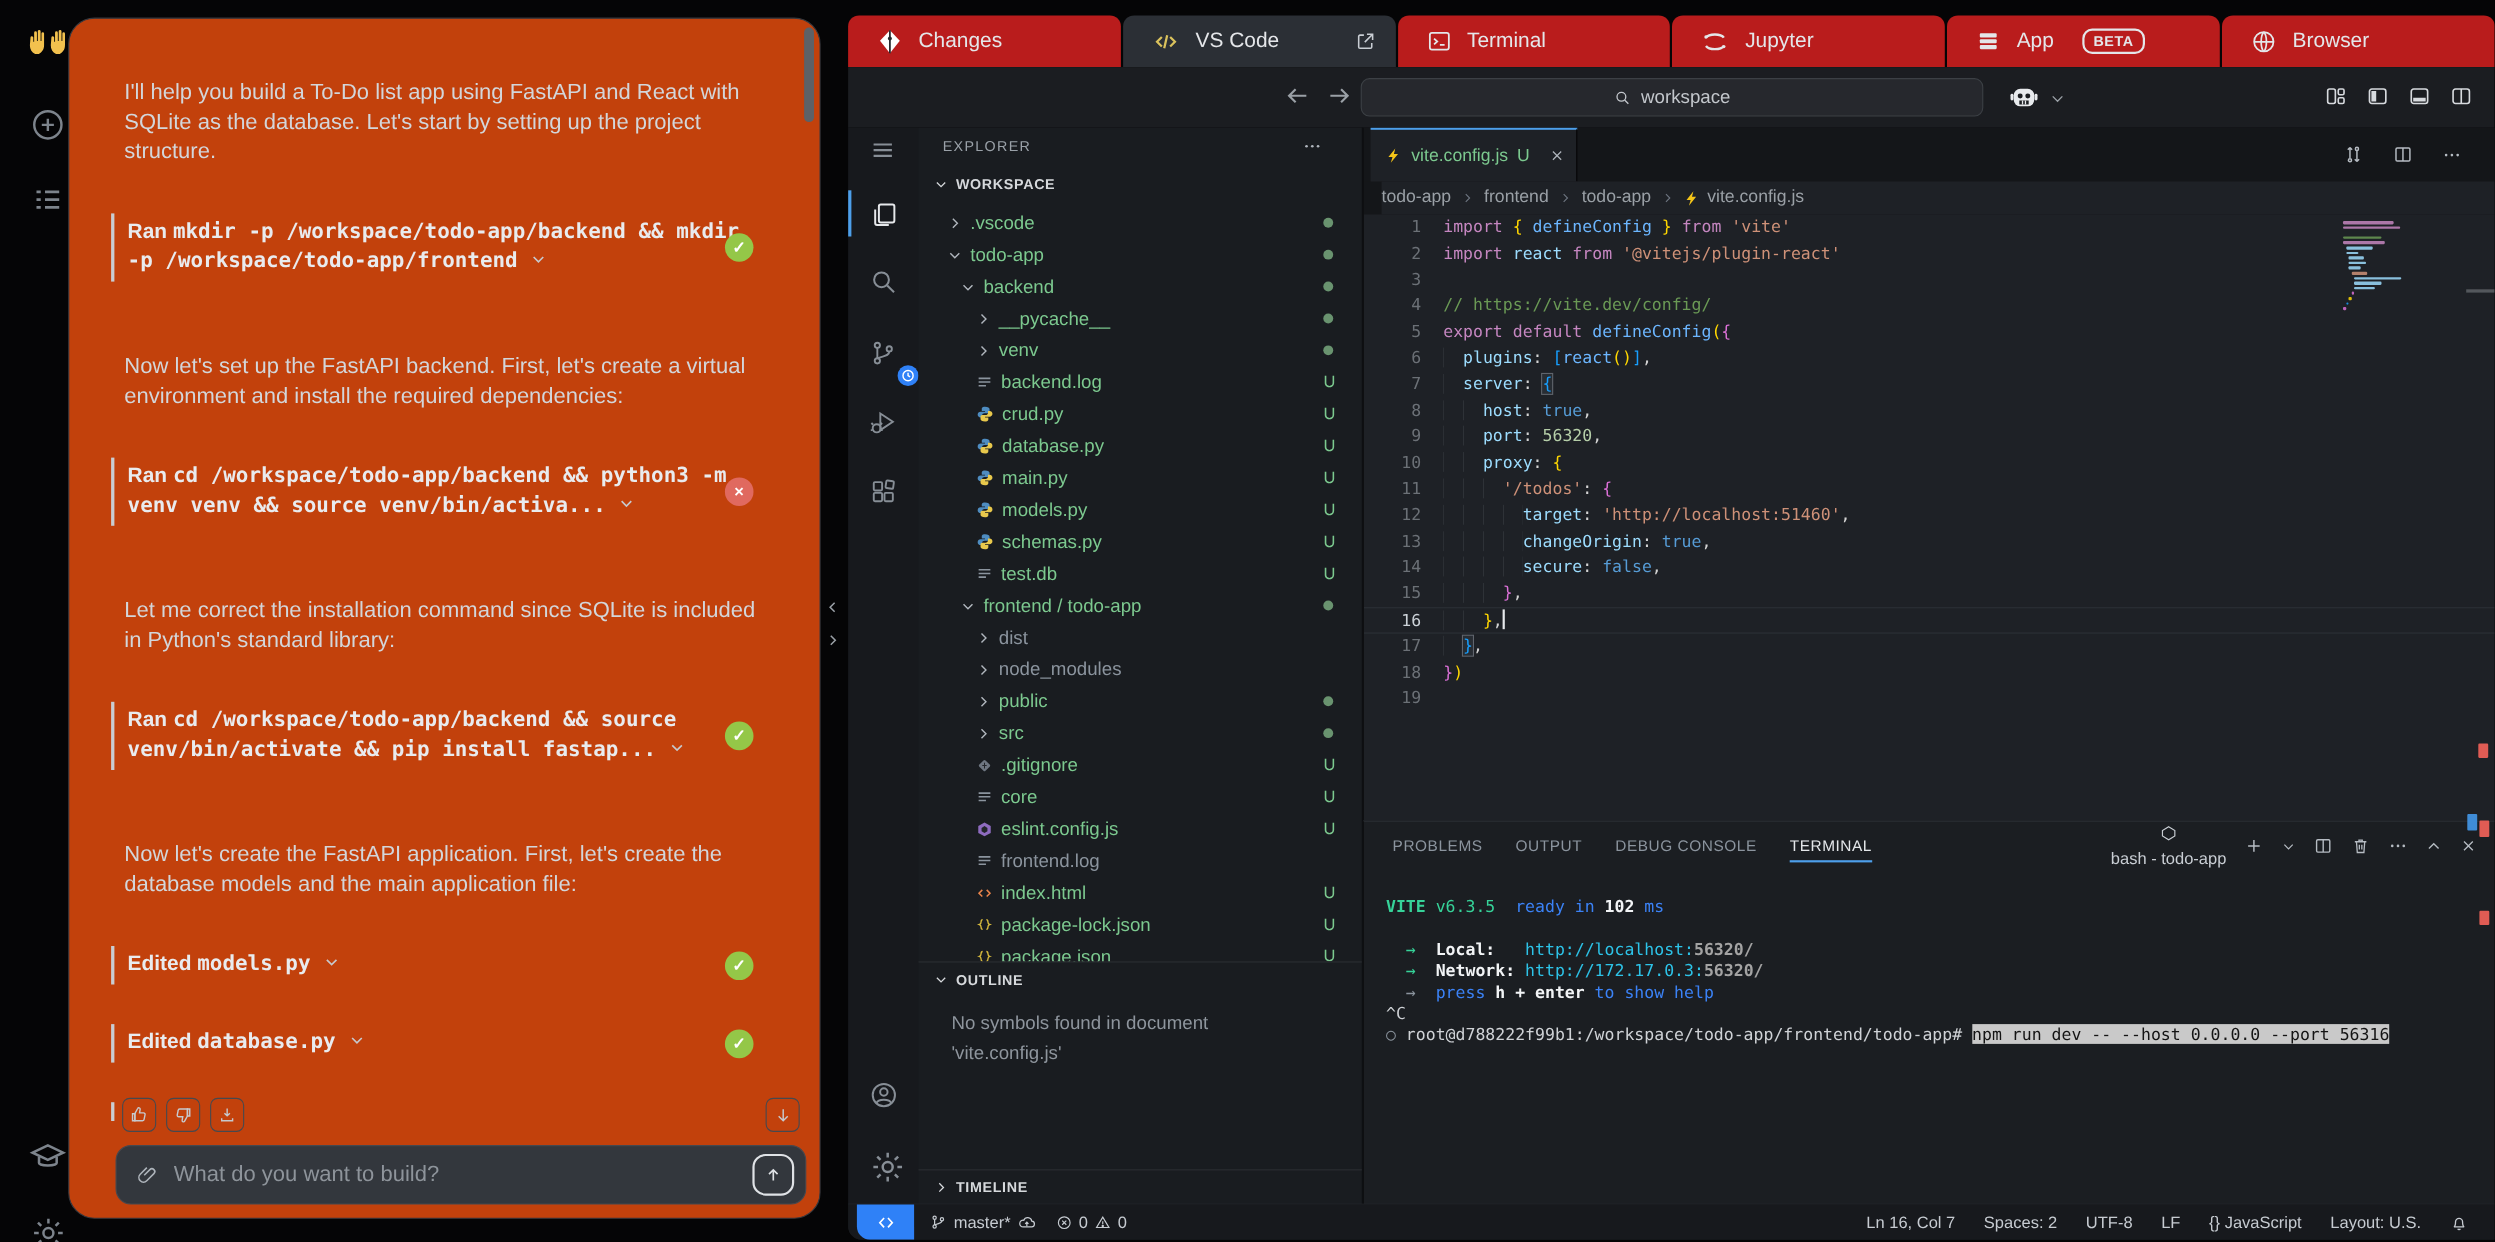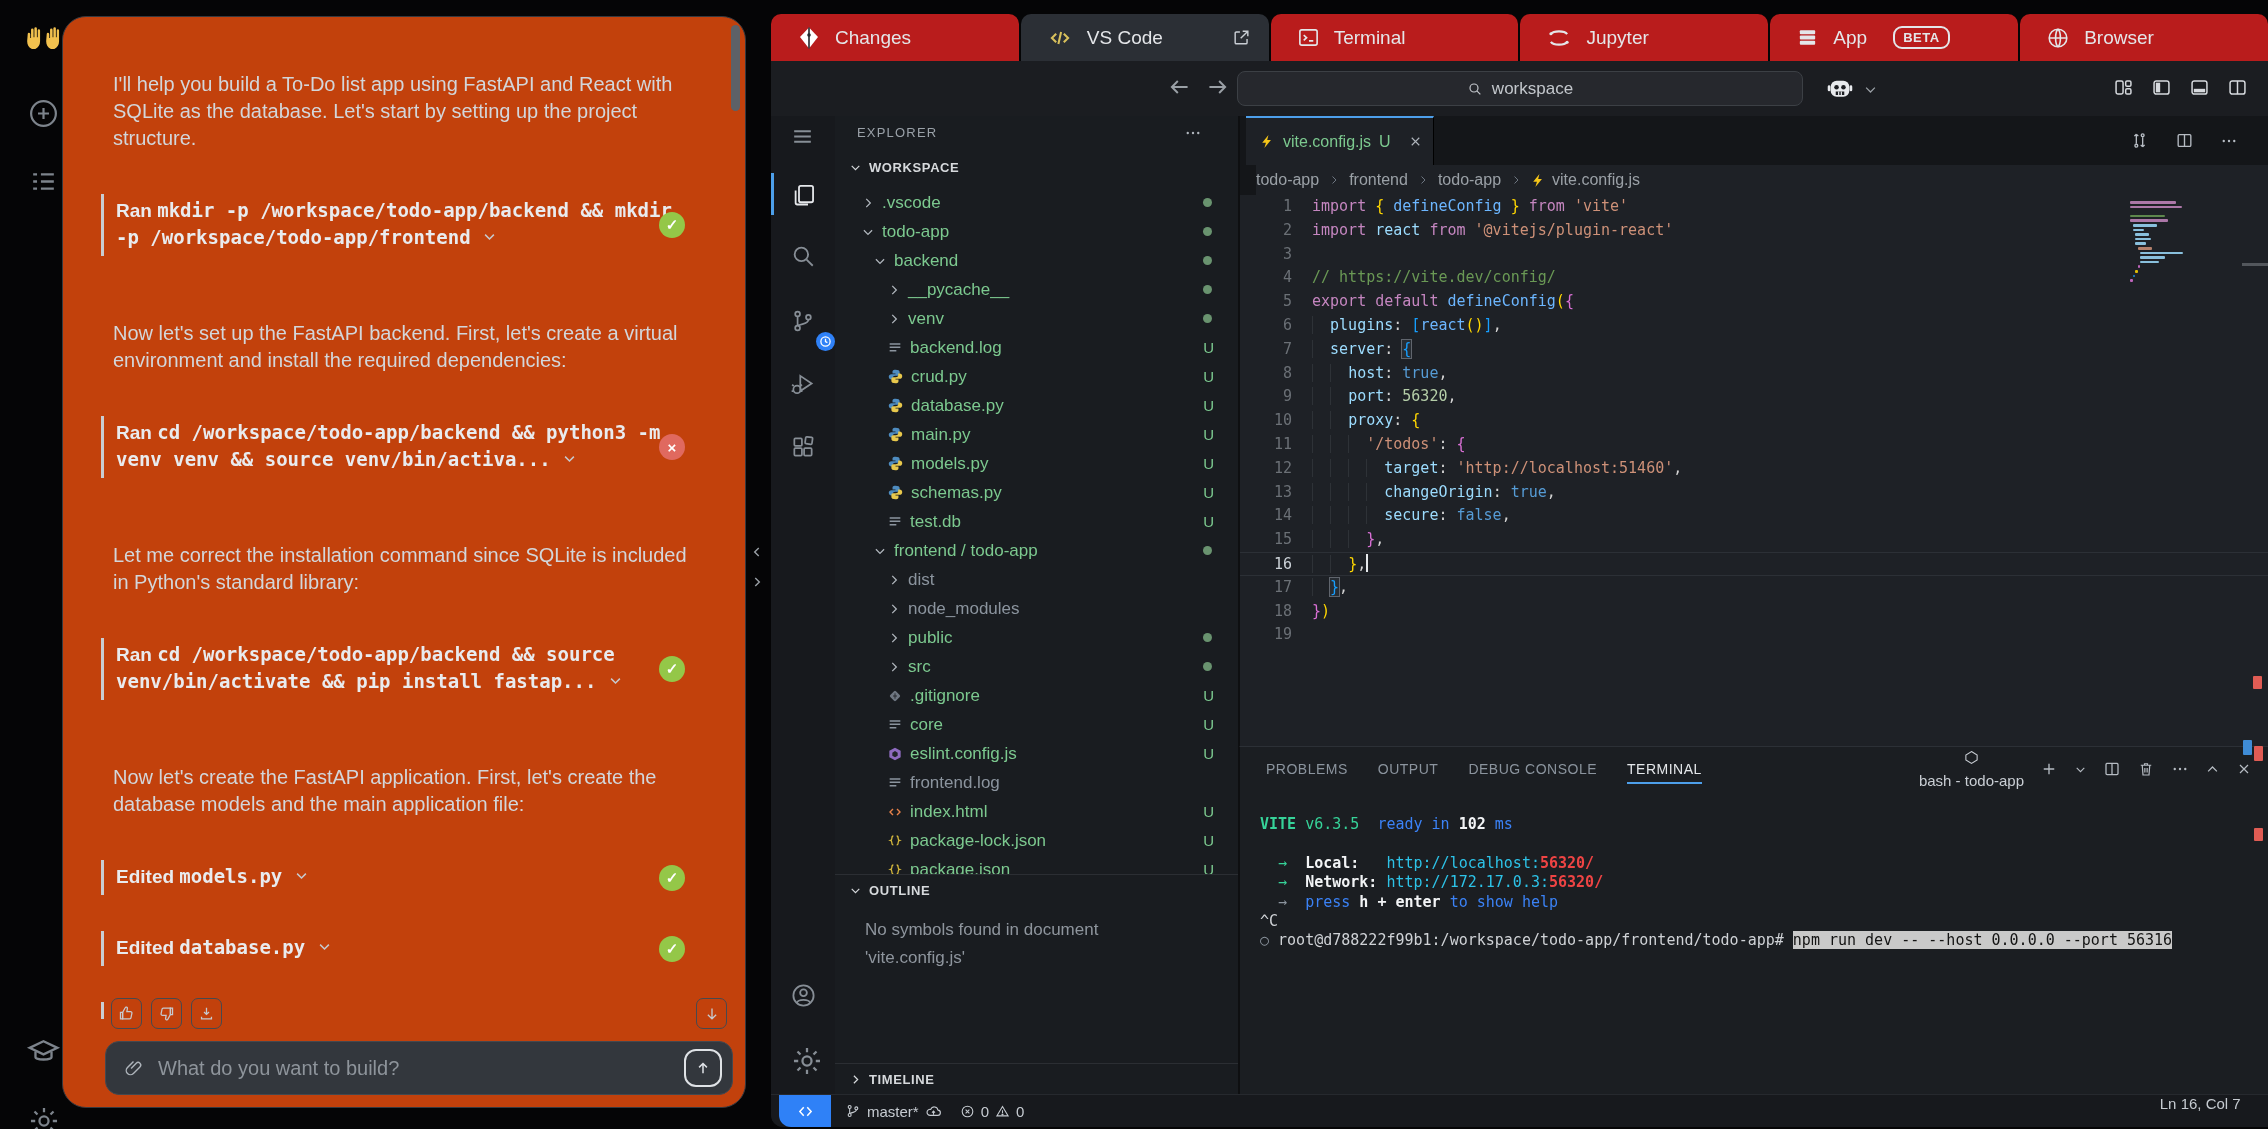--- a/index.html
+++ b/index.html
@@ -122,30 +122,30 @@
   .ptab{cursor:pointer;position:relative;height:44px;display:flex;align-items:center;}
   .ptab.active{color:#e4e7ea;}
   .ptab.active:after{content:"";position:absolute;left:0;right:0;bottom:7px;height:2px;background:#4d9fea;}
   .pactions{position:absolute;right:16px;top:0;height:44px;display:flex;align-items:center;gap:16px;color:#b6bcc3;}
   .shell-label{font-size:15px;color:#c9ced4;display:flex;align-items:center;gap:7px;flex-direction:column;}
   .term{position:absolute;left:20px;right:34px;top:68px;bottom:0;font-family:"DejaVu Sans Mono",monospace;
         font-size:15px;line-height:19.4px;}
   .t-line{white-space:pre;}
   .t-vite{color:#36d399;font-weight:bold;} .t-viteg{color:#36d399;} .t-dim{color:#3b82f6;}
   .t-boldw{color:#f2f4f6;font-weight:bold;} .t-fg{color:#cfd2d6;} .t-arrow{color:#36d399;}
-  .t-dimarrow{color:#8b949e;} .t-cyan{color:#2dc3e8;} .t-cyanb{color:#ef4444;font-weight:bold;}
+  .t-dimarrow{color:#8b949e;} .t-cyan{color:#2dc3e8;} .t-cyanb{color:#a3a3a3;font-weight:bold;}
   .t-sel{background:#c9c9c9;color:#141414;} .t-pdot{color:#8b949e;}
 
   .statusbar{position:absolute;left:0;right:0;bottom:0;height:32px;background:#17191d;border-top:1px solid #26292e;
              border-radius:0 0 0 12px;font-size:15px;color:#c6cbd1;}
   .sb-remote{position:absolute;left:8px;top:0;bottom:0;width:52px;background:#2f81f7;border-radius:0 0 0 12px;
              display:flex;align-items:center;justify-content:center;color:#fff;cursor:pointer;}
   .sb-left{position:absolute;left:74px;top:0;bottom:0;display:flex;align-items:center;gap:18px;}
   .sb-item{display:flex;align-items:center;gap:6px;cursor:pointer;}
-  .sb-right{position:absolute;right:24px;top:0;bottom:0;display:flex;gap:26px;flex-direction:column;}
+  .sb-right{position:absolute;right:24px;top:0;bottom:0;display:flex;align-items:center;gap:26px;}
 </style>
 </head>
 <body>
 
 <div class="screen">
 
   <div id="rail">
       <span class="icn rail-ic" style="left: 24px; top: 22px;">
         <svg width="38" height="32" viewBox="0 0 48 32">
           <g fill="#f2c14e">

